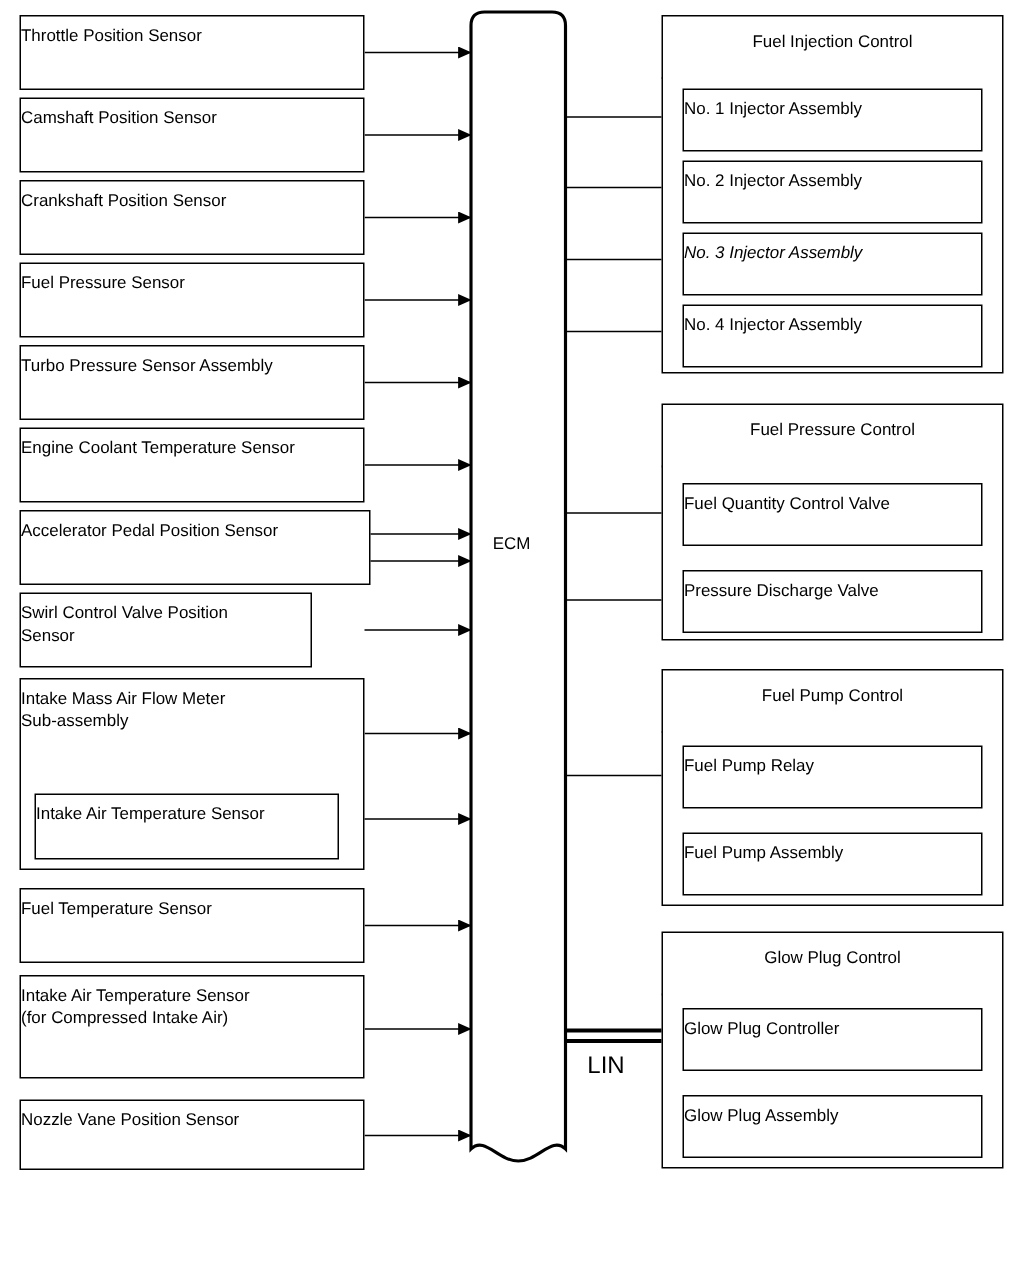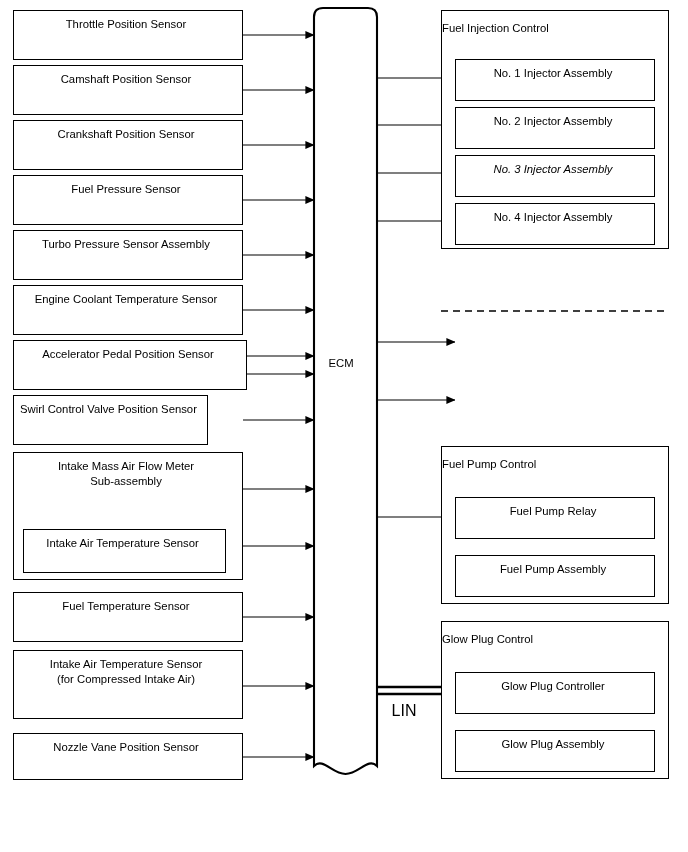--- a/index.html
+++ b/index.html
@@ -38,36 +38,36 @@
   }
   .group {
     position: absolute;
     box-sizing: border-box;
     border: 1.6px solid #000000;
     background: #ffffff;
   }
   .label {
     position: absolute;
     left: 0;
-    right: 4px;
-    text-align: center;
+    right: 17px;
     font-size: 11.3px;
     color: #000000;
     line-height: 14.5px;
     white-space: pre-line;
   }
   .node > .label,
   .node-inner > .label {
     top: 6px;
   }
   .group > .grouplabel {
     position: absolute;
     left: 0;
     right: 0;
     top: 10px;
+    text-align: center;
     font-size: 11.3px;
     color: #000000;
     line-height: 14.5px;
   }
   .ecm-label {
     position: absolute;
     font-size: 11.3px;
     color: #000000;
     text-align: center;
     left: 316px;
@@ -203,20 +203,29 @@
       <div class="label">No. 2 Injector Assembly</div>
     </div>
     <div class="node-inner" style="left:13px; top:144px; width:200px; height:42px;font-style:italic;">
       <div class="label">No. 3 Injector Assembly</div>
     </div>
     <div class="node-inner" style="left:13px; top:192px; width:200px; height:42px;">
       <div class="label">No. 4 Injector Assembly</div>
     </div>
   </div>
 
+  <div class="group" style="left:441px; top:269px; width:228px; height:158px;">
+    <div class="grouplabel">Fuel Pressure Control</div>
+    <div class="node-inner" style="left:13px; top:52px; width:200px; height:42px;">
+      <div class="label">Fuel Quantity Control Valve</div>
+    </div>
+    <div class="node-inner" style="left:13px; top:110px; width:200px; height:42px;">
+      <div class="label">Pressure Discharge Valve</div>
+    </div>
+  </div>
 
   <div class="group" style="left:441px; top:446px; width:228px; height:158px;">
     <div class="grouplabel">Fuel Pump Control</div>
     <div class="node-inner" style="left:13px; top:50px; width:200px; height:42px;">
       <div class="label">Fuel Pump Relay</div>
     </div>
     <div class="node-inner" style="left:13px; top:108px; width:200px; height:42px;">
       <div class="label">Fuel Pump Assembly</div>
     </div>
   </div>

